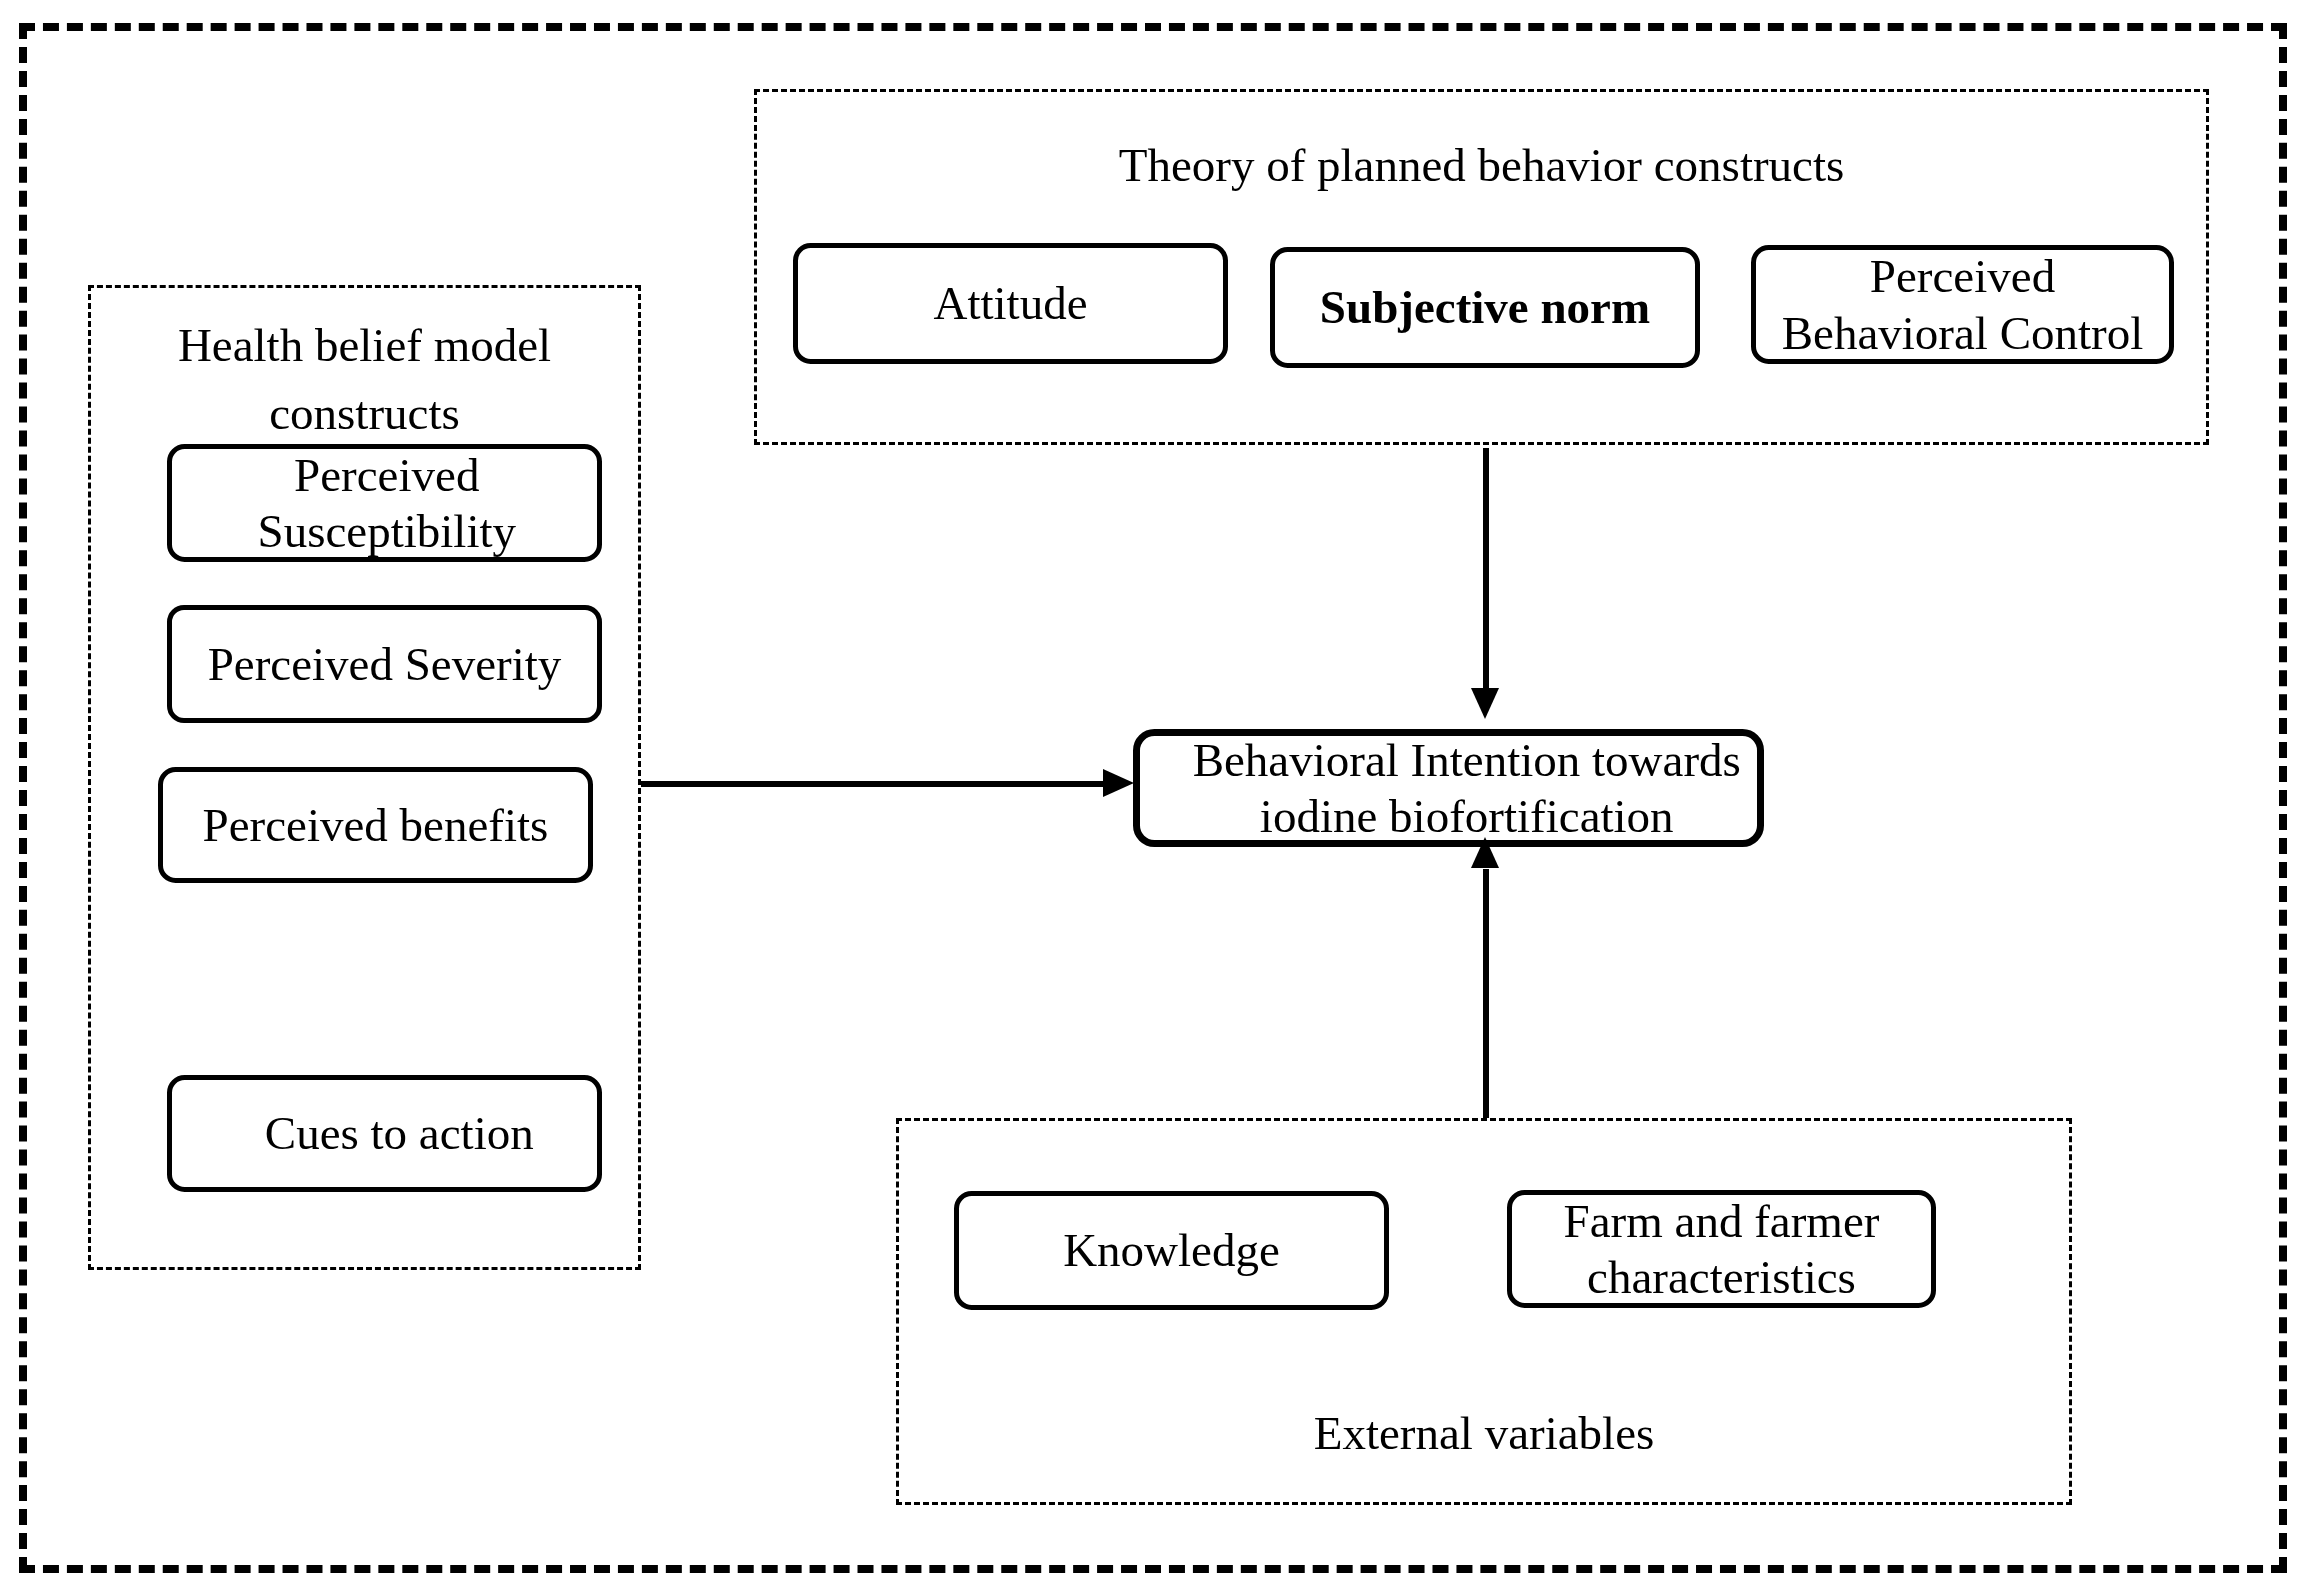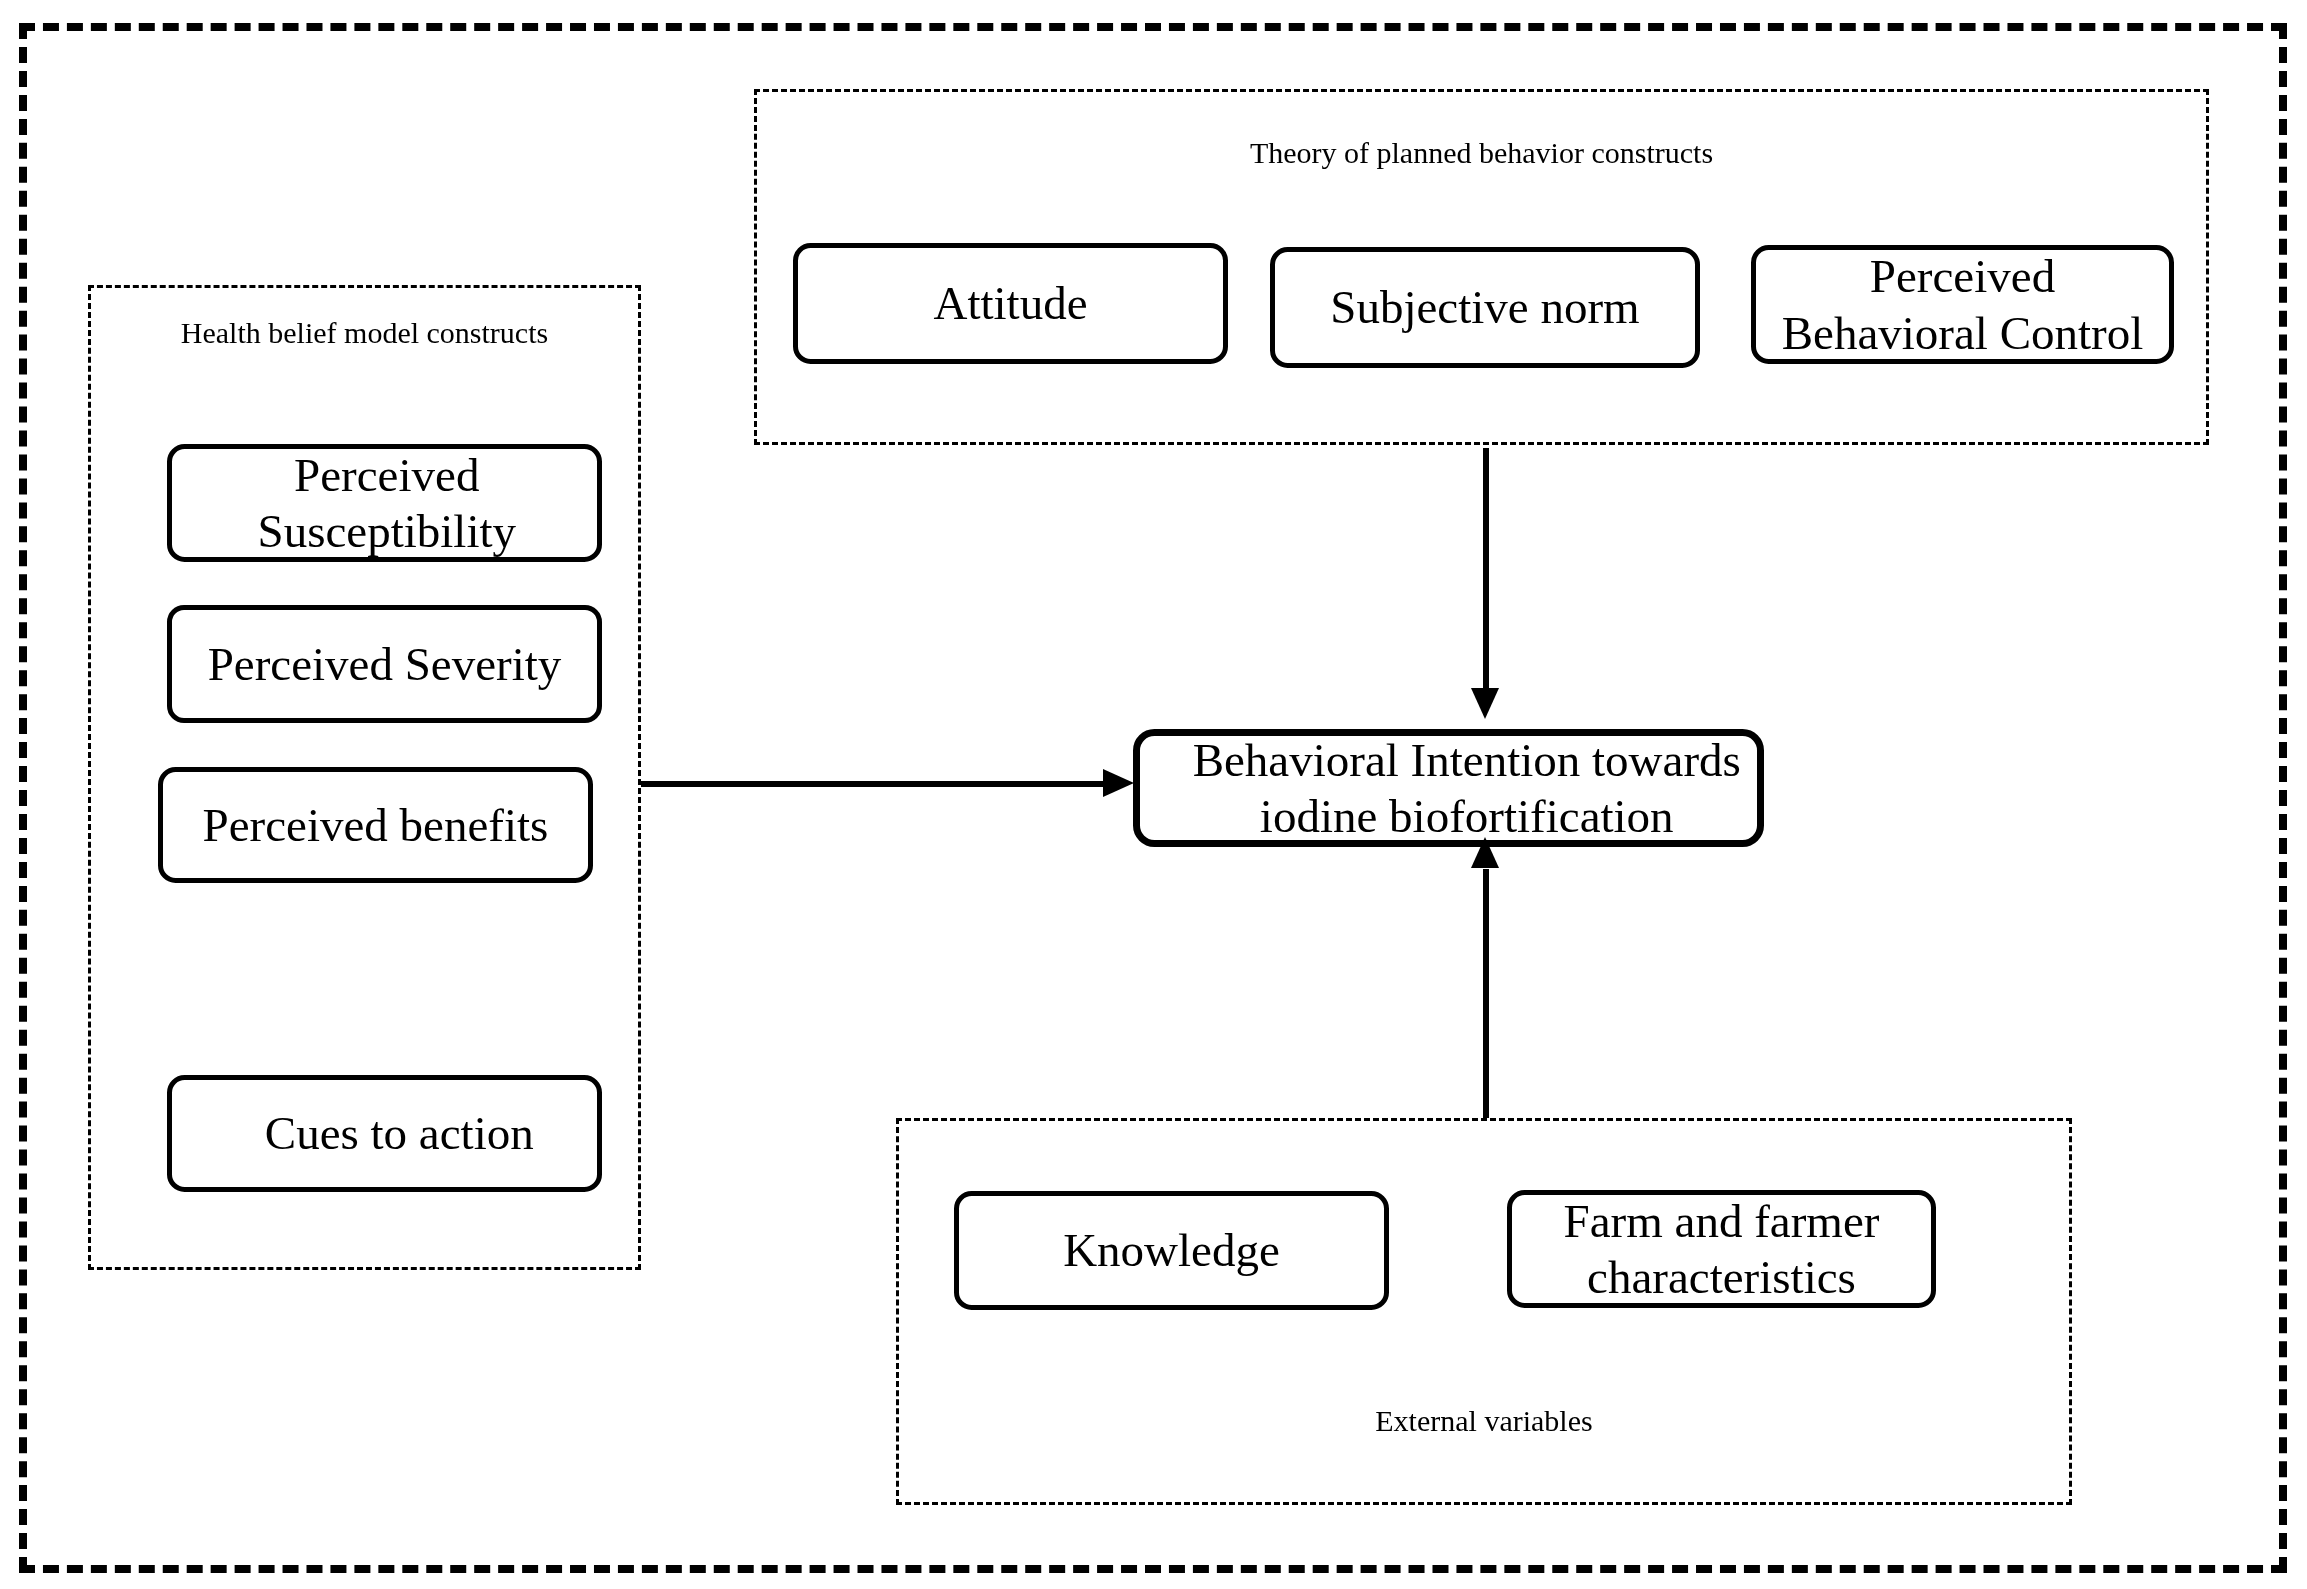--- a/index.html
+++ b/index.html
@@ -27,21 +27,21 @@
   }
 
   
   .group {
     border: 3.1px dashed #000000;
     box-sizing: border-box;
   }
   .group-title {
     width: 100%;
     text-align: center;
-    font-size: 30px;
+    font-size: 47px;
     line-height: 1.45;
   }
 
   
   .node {
     border: 5px solid #000000;
     border-radius: 17.6px;
     box-sizing: border-box;
     background: #ffffff;
     display: flex;
@@ -82,21 +82,21 @@
 <div class="canvas">
 
   <div class="abs outer-frame"></div>
 
   <div class="abs group" style="left:754px; top:89px; width:1455px; height:356px;">
     <div class="group-title" style="margin-top:39px;">Theory of planned behavior constructs</div>
   </div>
   <div class="abs node" style="left:793px; top:243px; width:435px; height:121px;">
     <span>Attitude</span>
   </div>
-  <div class="abs node" style="left:1270px; top:247px; width:430px; height:121px;">
+  <div class="abs node" style="left:1270px; top:247px; width:430px; height:121px;font-weight:bold;">
     <span>Subjective norm</span>
   </div>
   <div class="abs node" style="left:1751px; top:245px; width:423px; height:119px;">
     <span>Perceived Behavioral Control</span>
   </div>
 
   <div class="abs group" style="left:88px; top:285px; width:553px; height:985px;">
     <div class="group-title" style="margin-top:22.6px;">Health belief model constructs</div>
   </div>
   <div class="abs node" style="left:167px; top:444px; width:435px; height:118px;padding-left:12px;">

